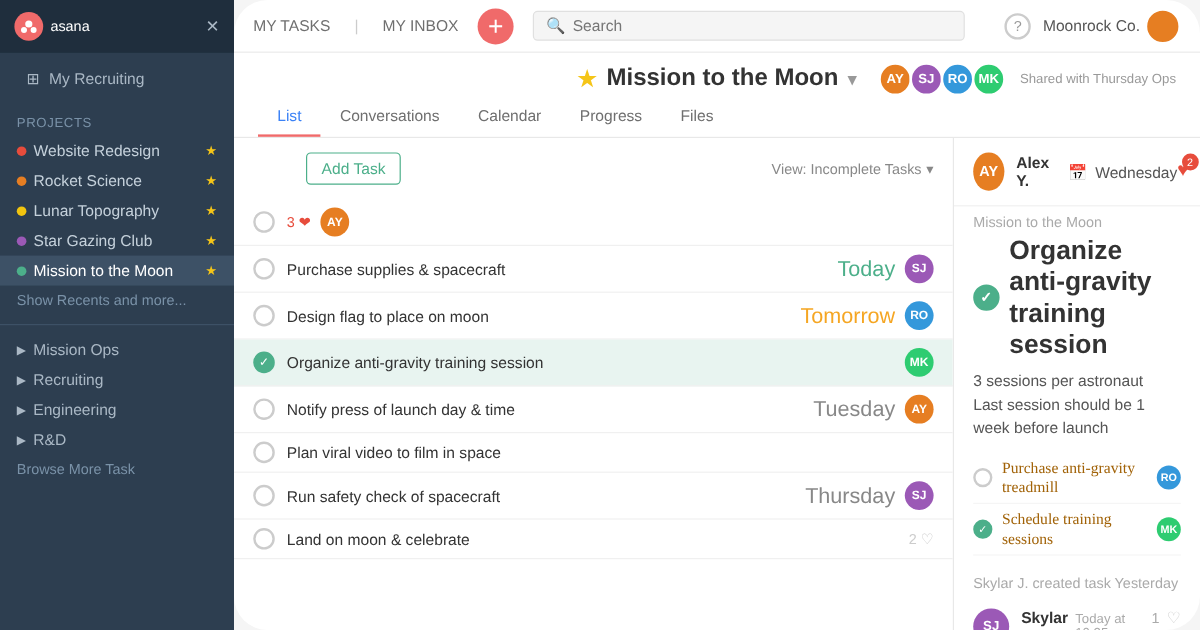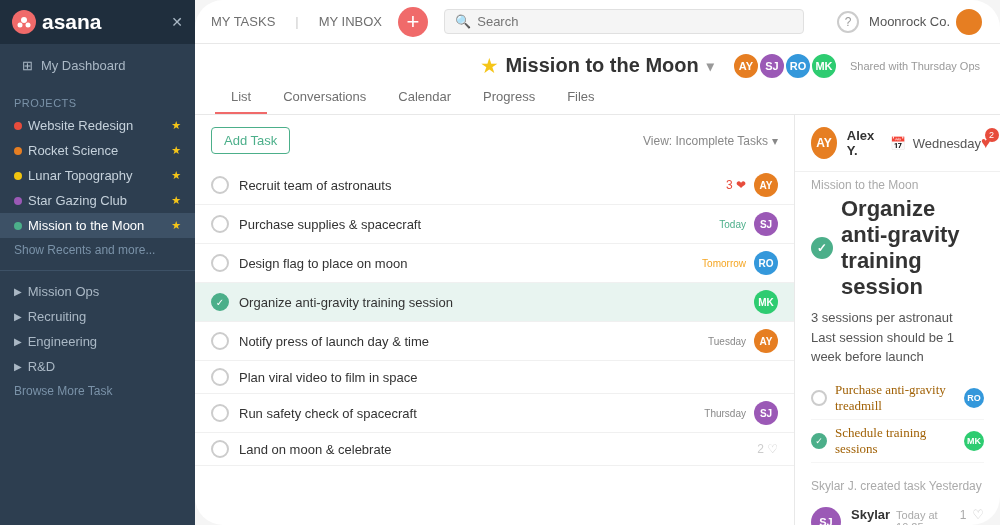--- a/index.html
+++ b/index.html
@@ -26,21 +26,21 @@
       display: flex;
       align-items: center;
       gap: 6px;
     }
     .asana-logo-icon {
       width: 24px; height: 24px;
       background: #f06a6a;
       border-radius: 50%;
       display: flex; align-items: center; justify-content: center;
     }
-    .asana-logo-text { color: #fff; font-size: 21px; font-weight: 700; text-align: center; }
+    .asana-logo-text { color: #fff; font-size: 12px; font-weight: 400; text-align: center; }
     .sidebar-close { color: #aab8c5; cursor: pointer; font-size: 14px; }
 
     .sidebar-nav-top {
       padding: 8px 0;
     }
     .sidebar-nav-item {
       display: flex; align-items: center;
       padding: 6px 14px;
       cursor: pointer;
       color: #aab8c5;
@@ -191,21 +191,21 @@
     .project-tabs {
       display: flex; gap: 0;
     }
     .project-tab {
       padding: 8px 16px;
       font-size: 13px;
       color: #6f6f6f;
       cursor: pointer;
       border-bottom: 2px solid transparent;
     }
-    .project-tab.active { color: #737373; border-bottom-color: #f06a6a; font-weight: 500; }
+    .project-tab.active { color: #3b82f6; border-bottom-color: #f06a6a; font-weight: 500; }
 
     
     #content {
       display: flex;
       flex: 1;
       overflow: hidden;
     }
 
     
     #task-list-panel {
@@ -225,20 +225,21 @@
       padding: 12px 16px;
     }
     .add-task-btn {
       border: 1px solid #4caf8a;
       color: #4caf8a;
       background: #fff;
       border-radius: 4px;
       padding: 5px 12px;
       font-size: 13px;
       cursor: pointer;
+      margin-left: 44px;
     }
     .view-filter {
       font-size: 12px; color: #888; cursor: pointer;
       display: flex; align-items: center; gap: 4px;
     }
 
     .task-row {
       display: flex; align-items: center;
       padding: 7px 16px;
       border-bottom: 1px solid #f0f0f0;
@@ -249,21 +250,21 @@
       width: 18px; height: 18px; border-radius: 50%;
       border: 2px solid #ccc;
       margin-right: 10px;
       flex-shrink: 0;
       display: flex; align-items: center; justify-content: center;
     }
     .task-checkbox.checked { border-color: #4caf8a; background: #4caf8a; color: #fff; font-size: 10px; }
     .task-name { flex: 1; font-size: 13px; color: #333; }
     .task-row.active .task-name { font-weight: 500; }
     .task-meta { display: flex; align-items: center; gap: 8px; }
-    .task-date { font-size: 10px; color: #888; }
+    .task-date { font-size: 18px; color: #888; }
     .task-date.today { color: #4caf8a; }
     .task-date.tomorrow { color: #f5a623; }
     .task-hearts { font-size: 12px; color: #e74c3c; display: flex; align-items: center; gap: 2px; }
     .task-likes { font-size: 12px; color: #ccc; display: flex; align-items: center; gap: 2px; }
     .task-avatar {
       width: 24px; height: 24px; border-radius: 50%;
       display: flex; align-items: center; justify-content: center;
       font-size: 10px; font-weight: 600; color: #fff;
     }
 
@@ -389,21 +390,21 @@
         </svg>
       </div>
       <span class="asana-logo-text">asana</span>
     </div>
     <span class="sidebar-close">✕</span>
   </div>
 
   <div class="sidebar-nav-top">
     <div class="sidebar-nav-item">
       <span>⊞</span>
-      <span>My Dashboard</span>
+      <span>My Recruiting</span>
     </div>
   </div>
 
   <div class="sidebar-section-label">PROJECTS</div>
 
   <div class="sidebar-project">
     <div class="sidebar-project-left">
       <div class="sidebar-dot" style="background:#e74c3c"></div>
       <span>Website Redesign</span>
     </div>
@@ -512,21 +513,20 @@
       <div class="task-list-toolbar">
         <button class="add-task-btn">Add Task</button>
         <div class="view-filter">
           <span>View: Incomplete Tasks</span>
           <span>▾</span>
         </div>
       </div>
 
       <div class="task-row">
         <div class="task-checkbox"></div>
-        <span class="task-name">Recruit team of astronauts</span>
         <div class="task-meta">
           <span class="task-hearts">3 ❤</span>
           <div class="task-avatar" style="background:#e67e22;">AY</div>
         </div>
       </div>
 
       <div class="task-row">
         <div class="task-checkbox"></div>
         <span class="task-name">Purchase supplies &amp; spacecraft</span>
         <div class="task-meta">

